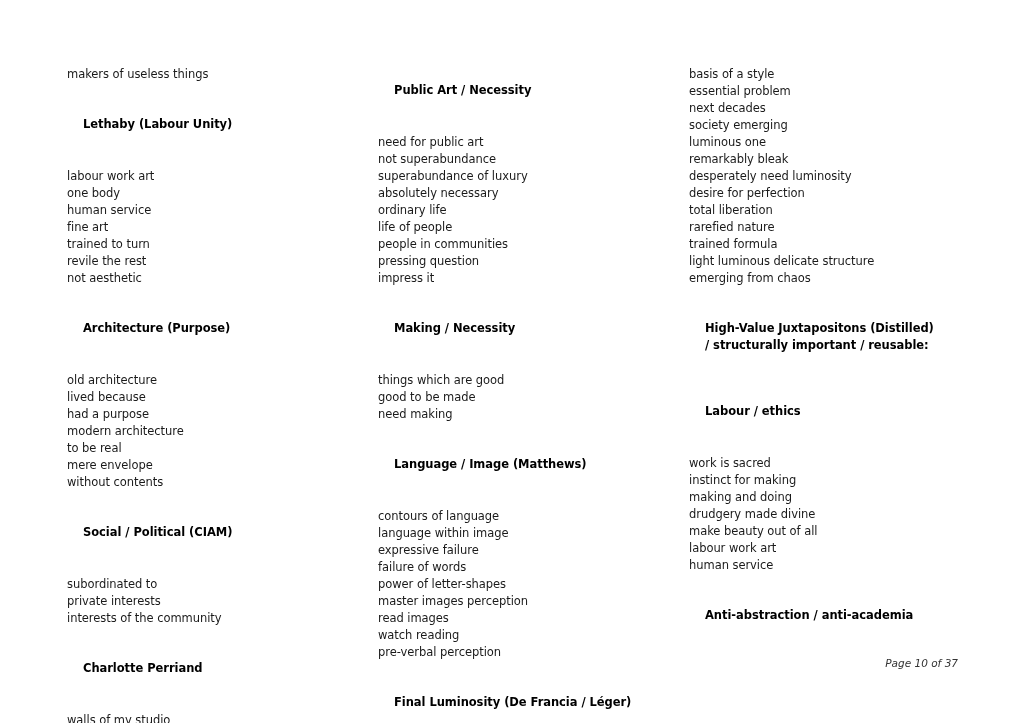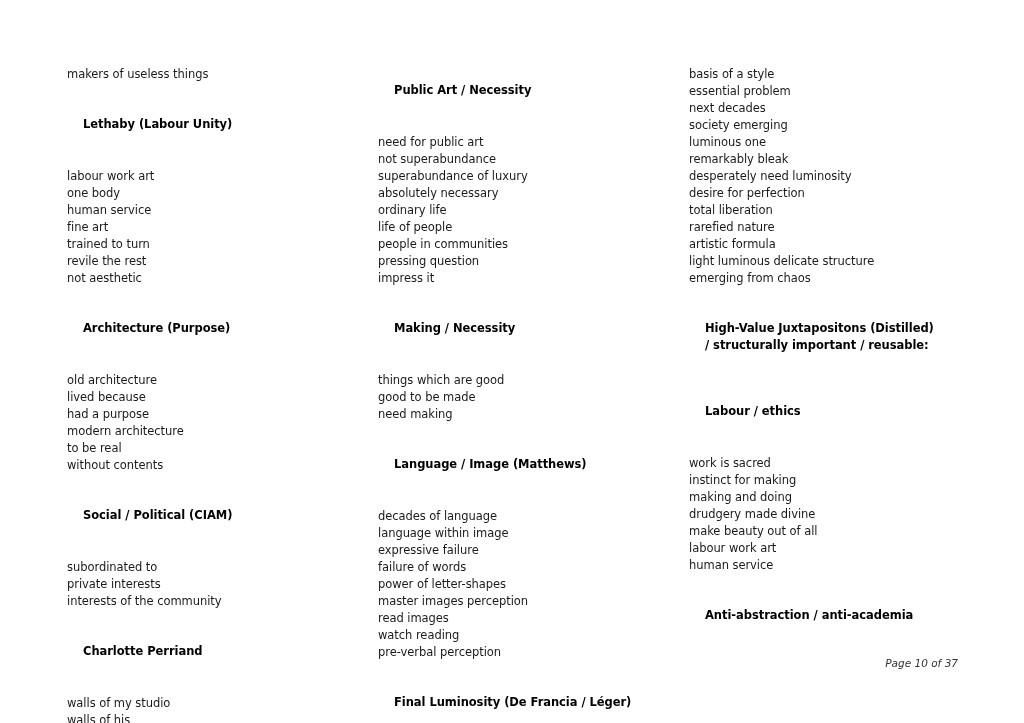--- a/index.html
+++ b/index.html
@@ -93,20 +93,21 @@
         </div>
         <div class="gap-block"></div>
         <div class="block">
           <div class="heading">Architecture (Purpose)</div>
           <div class="gap-after-heading"></div>
           <div class="line">old architecture</div>
           <div class="line">lived because</div>
           <div class="line">had a purpose</div>
           <div class="line">modern architecture</div>
           <div class="line">to be real</div>
+          <div class="line">mere envelope</div>
           <div class="line">without contents</div>
         </div>
         <div class="gap-block"></div>
         <div class="block">
           <div class="heading">Social / Political (CIAM)</div>
           <div class="gap-after-heading"></div>
           <div class="line">subordinated to</div>
           <div class="line">private interests</div>
           <div class="line">interests of the community</div>
         </div>
@@ -137,21 +138,21 @@
           <div class="heading">Making / Necessity</div>
           <div class="gap-after-heading"></div>
           <div class="line">things which are good</div>
           <div class="line">good to be made</div>
           <div class="line">need making</div>
         </div>
         <div class="gap-block"></div>
         <div class="block">
           <div class="heading">Language / Image (Matthews)</div>
           <div class="gap-after-heading"></div>
-          <div class="line">decades of language</div>
+          <div class="line">contours of language</div>
           <div class="line">language within image</div>
           <div class="line">expressive failure</div>
           <div class="line">failure of words</div>
           <div class="line">power of letter-shapes</div>
           <div class="line">master images perception</div>
           <div class="line">read images</div>
           <div class="line">watch reading</div>
           <div class="line">pre-verbal perception</div>
         </div>
         <div class="gap-block"></div>
@@ -166,21 +167,21 @@
           <div class="line">basis of a style</div>
           <div class="line">essential problem</div>
           <div class="line">next decades</div>
           <div class="line">society emerging</div>
           <div class="line">luminous one</div>
           <div class="line">remarkably bleak</div>
           <div class="line">desperately need luminosity</div>
           <div class="line">desire for perfection</div>
           <div class="line">total liberation</div>
           <div class="line">rarefied nature</div>
-          <div class="line">artistic formula</div>
+          <div class="line">trained formula</div>
           <div class="line">light luminous delicate structure</div>
           <div class="line">emerging from chaos</div>
         </div>
         <div class="gap-block"></div>
         <div class="block">
           <div class="heading">High-Value Juxtapositons (Distilled) / structurally important / reusable:</div>
         </div>
         <div class="gap-block"></div>
         <div class="block">
           <div class="heading">Labour / ethics</div>

